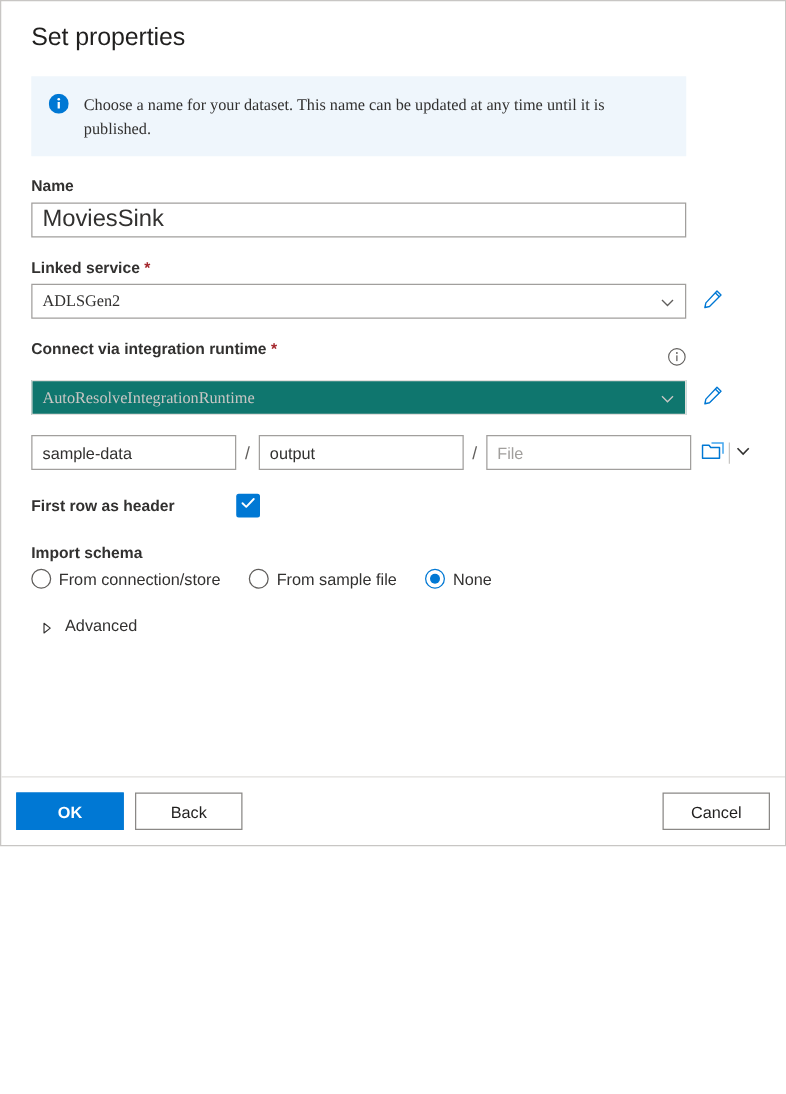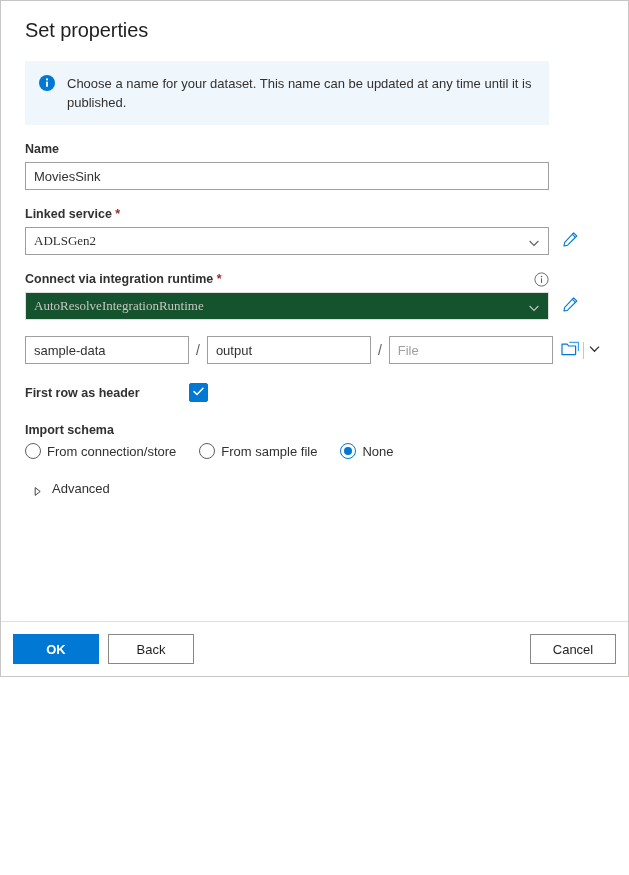--- a/index.html
+++ b/index.html
@@ -35,20 +35,21 @@
   }
 
   
   .info-banner {
     margin-top: 17px;
     background: #eff6fc;
     display: flex;
     align-items: flex-start;
     padding: 12px 14px 13px 14px;
     width: 524px;
+    font-family: Liberation Serif, serif;
   }
   .info-icon {
     flex: 0 0 auto;
     width: 16px; height: 16px;
     margin-top: 2px;
     margin-right: 12px;
   }
   .info-text {
     font-size: 13px;
     color: #323130;
@@ -68,28 +69,28 @@
   }
   .req-star { color: #a4262c; font-weight: 600; }
 
   .label-row {
     display: flex;
     align-items: center;
     width: 524px;
     justify-content: space-between;
     margin-bottom: 5px;
   }
-  .label-row .field-label { margin-bottom: 0; }
+  .label-row .field-label { margin-bottom: 12px; }
 
   .txtbox {
     width: 524px;
     height: 28px;
     border: 1px solid #a19f9d;
     background: #ffffff;
-    font-size: 13px;
+    font-size: 19px;
     color: #323130;
     padding: 0 8px;
     font-family: "Liberation Sans", sans-serif;
     outline: none;
     display: block;
   }
   .txtbox::placeholder { color: #a19f9d; }
 
   .combo-wrap {
     display: flex;
@@ -108,21 +109,21 @@
   }
   .combo-value {
     font-size: 13px;
     color: #323130;
     flex: 1 1 auto;
     white-space: nowrap;
     overflow: hidden;
   }
   .combo.disabled {
     border-color: #e1dfdd;
-    background: #14532d;
+    background: #0f766e;
   }
   .combo.disabled .combo-value { color: #c8c6c4; }
   .chevron {
     width: 12px; height: 12px;
     flex: 0 0 auto;
     margin-left: 4px;
   }
   .pencil-btn {
     width: 28px; height: 28px;
     margin-left: 7px;

